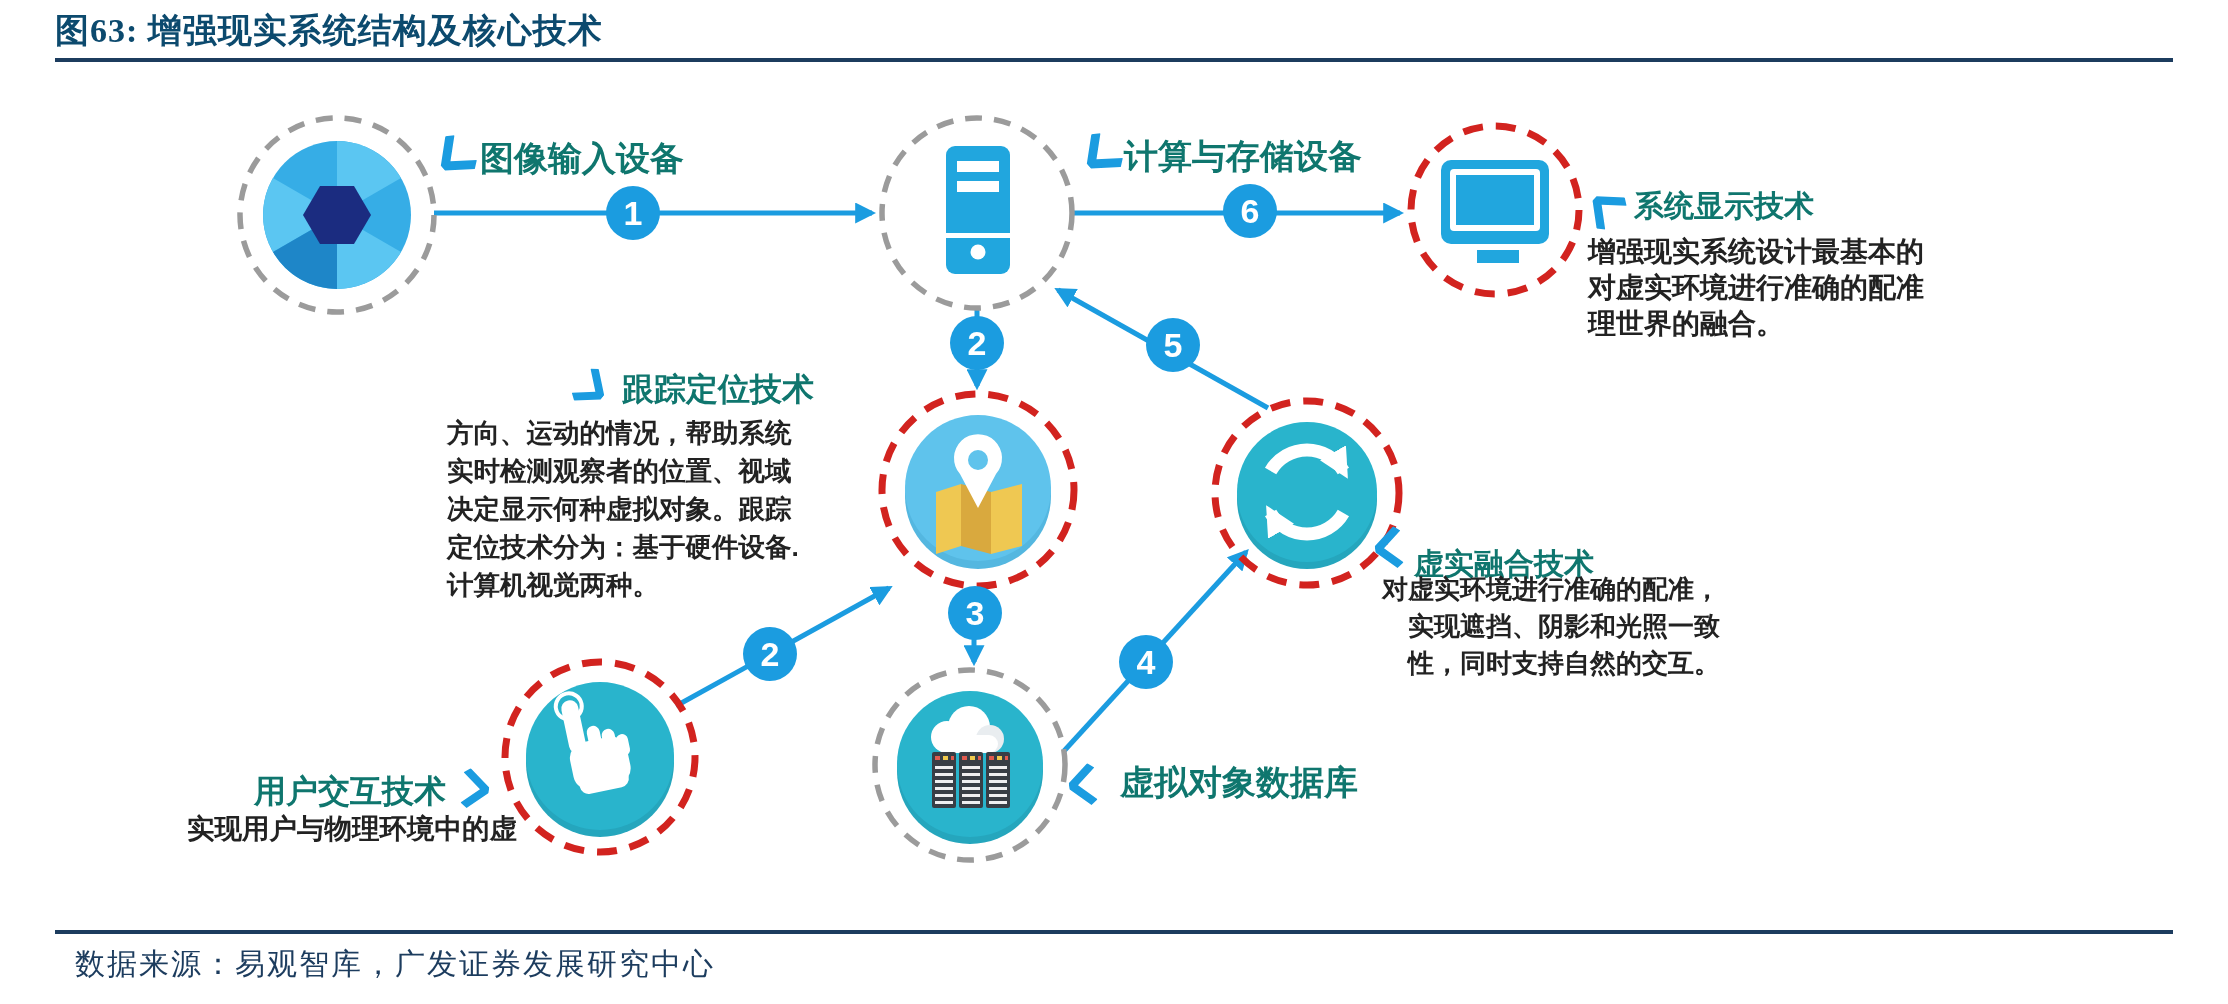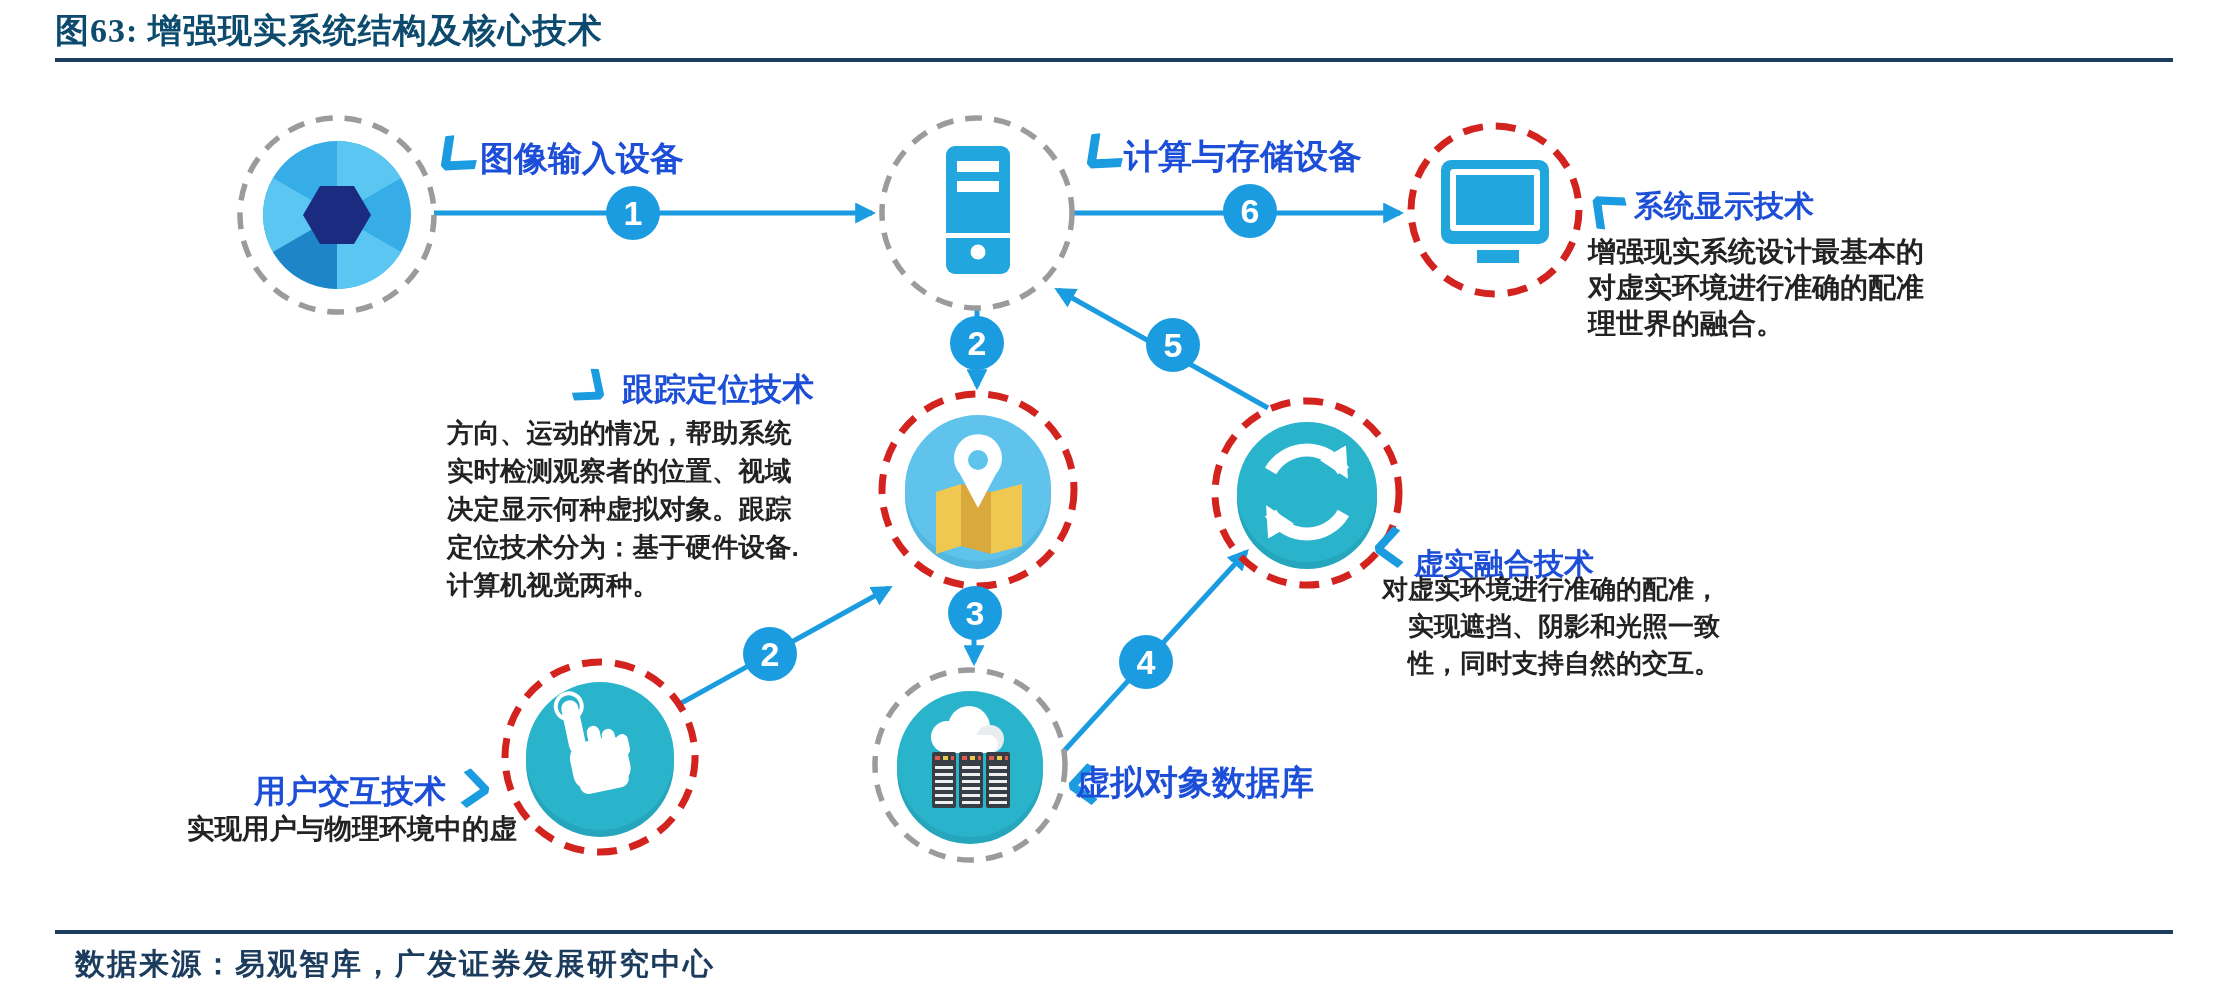--- a/index.html
+++ b/index.html
@@ -2,22 +2,22 @@
 <html><head>
 <meta charset="utf-8">
 <style>
   html,body{margin:0;padding:0;background:#fff;}
   #canvas{position:relative;width:2228px;height:1004px;background:#ffffff;overflow:hidden;
           font-family:"Liberation Sans","DejaVu Sans",sans-serif;}
   .fig-title{position:absolute;left:55px;top:8px;font-family:"Liberation Serif","DejaVu Serif",serif;
              font-size:34px;font-weight:bold;color:#0c4a6e;letter-spacing:1px;}
   .rule{position:absolute;left:55px;width:2118px;height:4px;background:#1c3c5e;}
   .source-line{position:absolute;left:75px;top:944px;font-family:"Liberation Serif","DejaVu Serif",serif;
-               font-size:30px;font-weight:bold;color:#1c3c5e;letter-spacing:2px;}
-  .node-label{position:absolute;color:#1d4ed8;font-weight:bold;white-space:nowrap;}
+               font-size:30px;font-weight:normal;color:#1c3c5e;letter-spacing:2px;}
+  .node-label{position:absolute;color:#0f766e;font-weight:bold;white-space:nowrap;}
   .lbl-34{font-size:34px;}
   .lbl-32{font-size:32px;}
   .lbl-30{font-size:30px;}
   .desc{position:absolute;color:#222;font-weight:600;}
   .desc div{white-space:nowrap;}
   .badge{position:absolute;width:54px;height:54px;border-radius:50%;background:#1b9ce0;color:#fff;
          display:flex;align-items:center;justify-content:center;font-size:34px;font-weight:bold;z-index:5;}
   .chev{position:absolute;background:#1b9ce0;
         clip-path:polygon(78% 0,100% 12%,40% 50%,100% 88%,78% 100%,10% 57%,10% 43%);}
   svg.layer{position:absolute;left:0;top:0;z-index:1;}
@@ -188,21 +188,21 @@
       <div>计算机视觉两种。</div>
     </div>
 
     <div class="node-label lbl-32" style="left:254px;top:770px;">用户交互技术</div>
     <div class="chev" style="left:462px;top:769px;width:30px;height:40px;transform:scaleX(-1) rotate(-6deg);"></div>
     <div class="desc" style="left:182px;top:810px;width:340px;font-size:27.5px;line-height:38px;text-align:center;">
       <div>实现用户与物理环境中的虚</div>
     </div>
 
     <div class="chev" style="left:1066px;top:764px;width:30px;height:42px;transform:rotate(-6deg);"></div>
-    <div class="node-label lbl-34" style="left:1076px;top:760px;text-align:center;">虚拟对象数据库</div>
+    <div class="node-label lbl-34" style="left:1120px;top:760px;text-align:center;">虚拟对象数据库</div>
 
     <div class="chev" style="left:1372px;top:527px;width:30px;height:42px;transform:rotate(-6deg);"></div>
     <div class="node-label lbl-30" style="left:1414px;top:524px;margin-top:20px;">虚实融合技术</div>
     <div class="desc" style="left:1382px;top:571px;font-size:26px;line-height:37px;text-align:right;">
       <div>对虚实环境进行准确的配准，</div>
       <div>实现遮挡、阴影和光照一致</div>
       <div>性，同时支持自然的交互。</div>
     </div>
 
     <div class="badge" style="left:606px;top:186px;">1</div>

